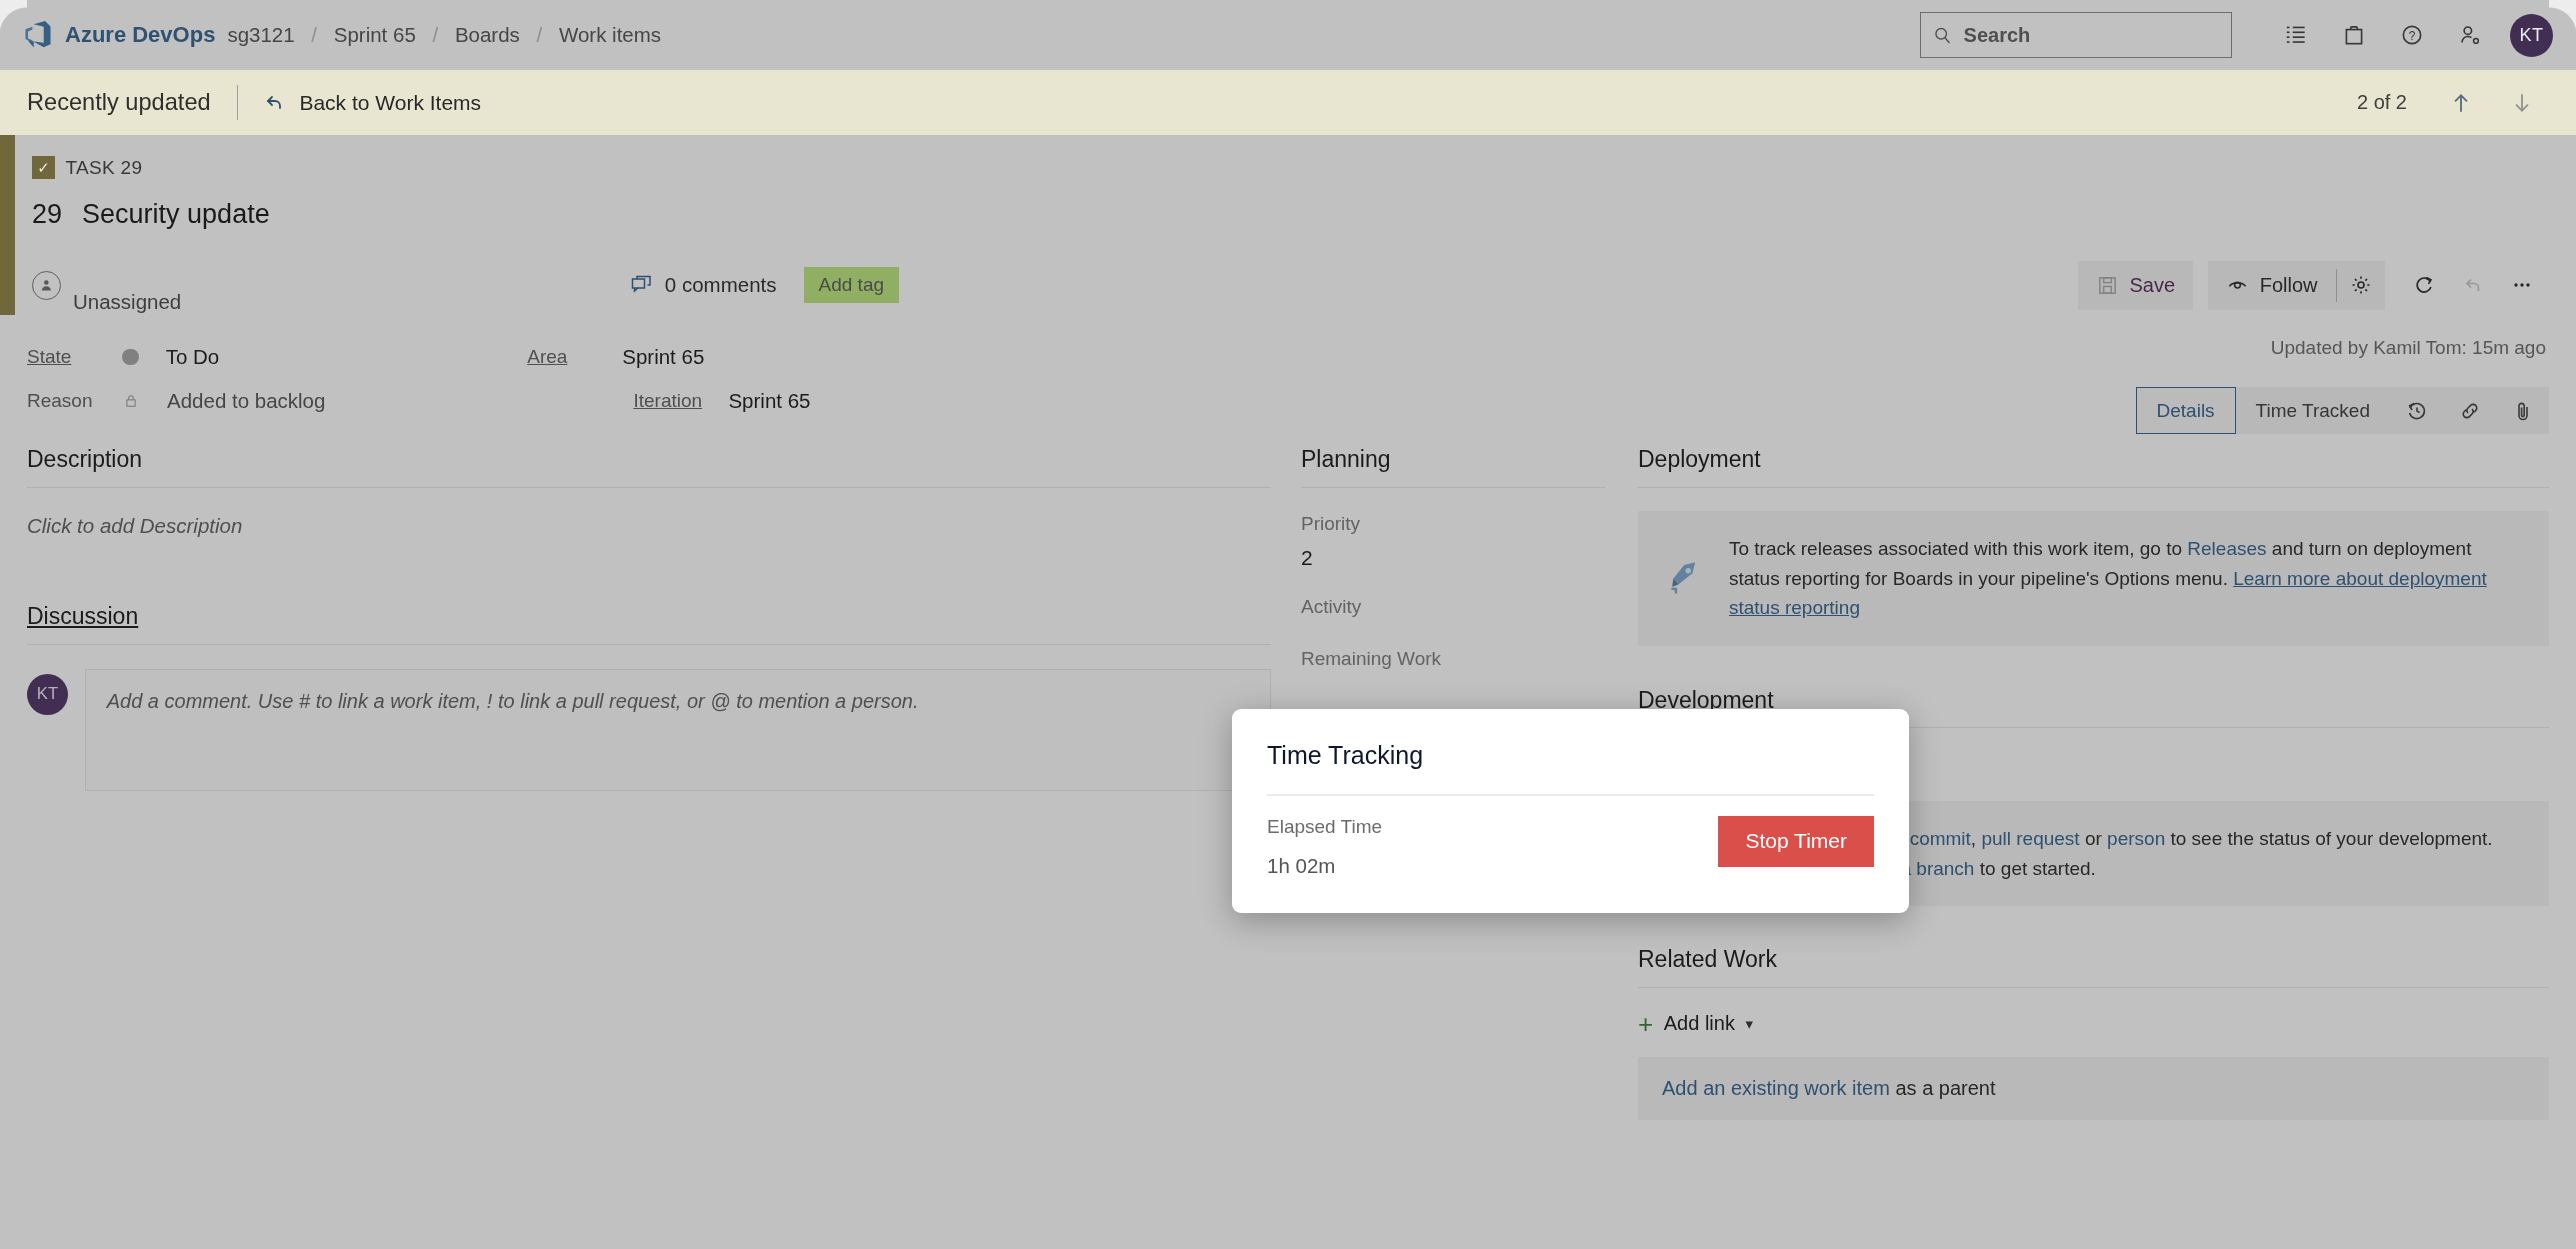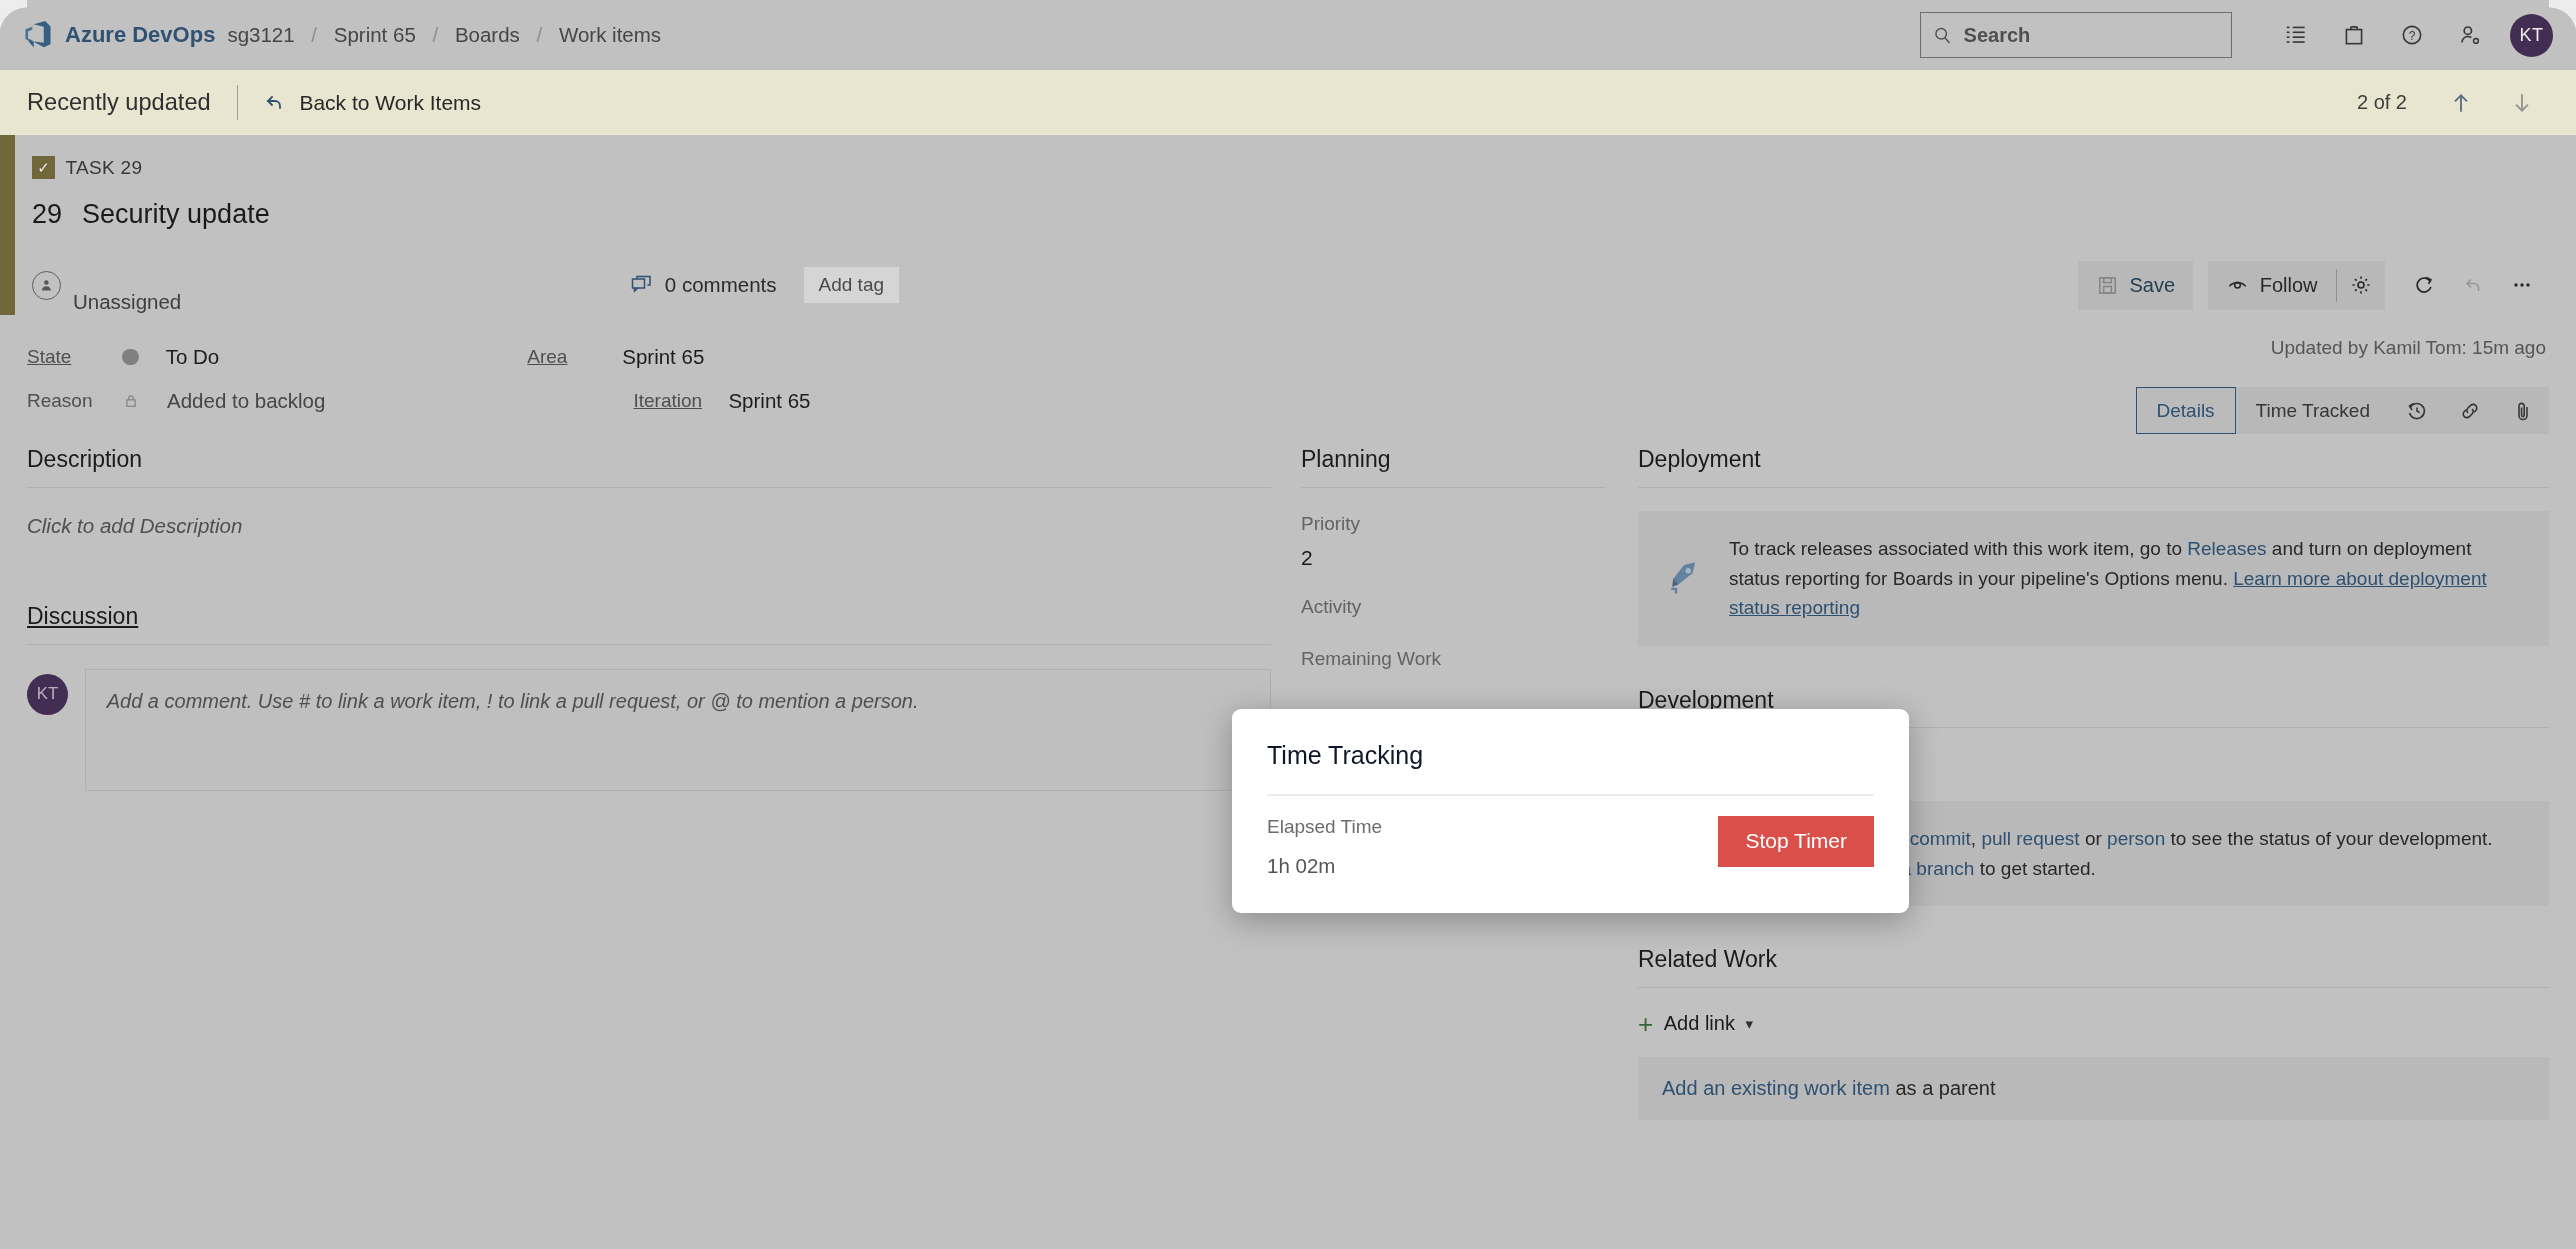--- a/index.html
+++ b/index.html
@@ -142,35 +142,35 @@
     align-items: center; justify-content: center;
   }
   #assignee-name { font-size: 20.5px; color: #444; margin-top: 34px; }
   #comments-chip {
     display: flex; align-items: center; gap: 10.6px;
     margin-left: 449px; cursor: pointer;
   }
   #comments-label { font-size: 20.5px; color: #2e2e2e; }
   #add-tag-chip {
     margin-left: 27px;
-    background: #e5e5e5;
+    background: #84cc16;
     color: #505050; font-size: 19px;
     padding: 6.8px 15px;
     cursor: pointer;
   }
   #header-actions {
     margin-left: auto;
     display: flex; align-items: center; gap: 0;
   }
   .toolbar-btn {
     display: flex; align-items: center; gap: 10.6px;
     height: 49px; padding: 0 18px;
     font-size: 20px; cursor: pointer;
   }
-  #save-btn { background: #c6c6c6; color: #0c4a6e; }
+  #save-btn { background: #c6c6c6; color: #701a75; }
   #follow-group {
     background: #c6c6c6; display: flex; align-items: center; height: 49px;
     margin-left: 15px;
   }
   #follow-btn { color: #2b2b2b; }
   .group-sep { width: 0.8px; height: 33px; background: #9c9c9c; }
   .icon-btn {
     width: 49px; height: 49px;
     display: flex; align-items: center; justify-content: center;
     cursor: pointer;

